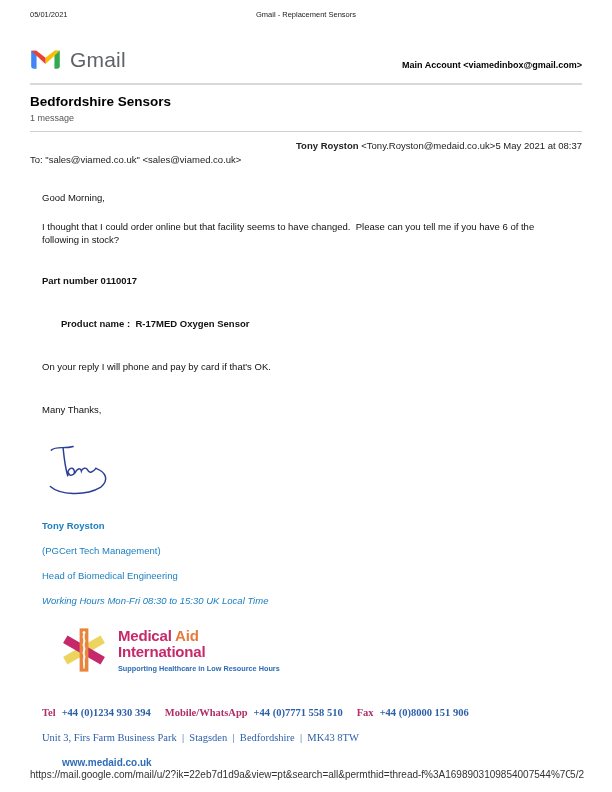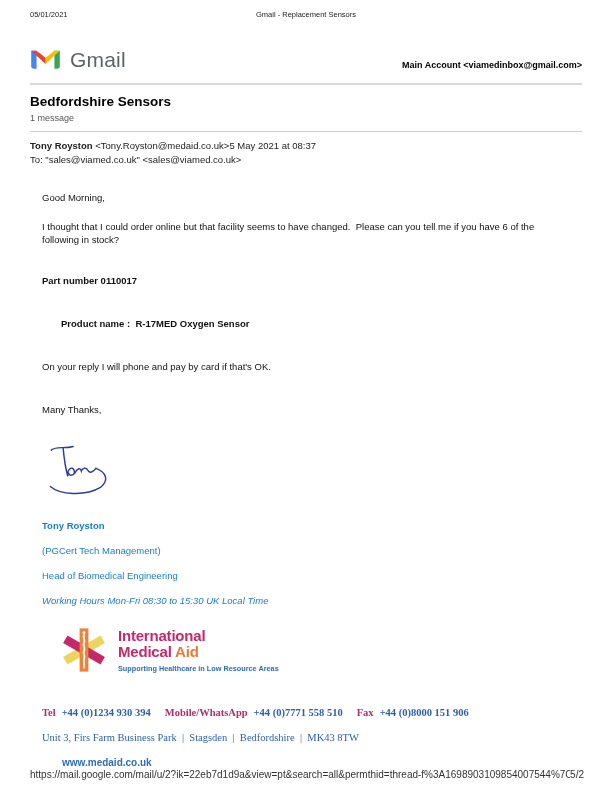--- a/index.html
+++ b/index.html
@@ -31,21 +31,21 @@
 
   .rule-thick { border:none; border-top:2px solid #d9d9d9; margin-top:9px; }
   .rule-thin  { border:none; border-top:1px solid #cfcfcf; }
 
   
   .subject { font-size:13.5px; font-weight:bold; color:#000; margin-top:9px; }
   .msg-count { font-size:9px; color:#555; margin-top:4px; margin-bottom:8px; }
 
   
   .msg-header { margin-top:8px; font-size:9.5px; color:#222; }
-  .msg-header-top { display:flex; justify-content:flex-start; }
+  .msg-header-top { display:flex; justify-content:flex-end; }
   .sender-name { font-weight:bold; }
   .msg-to { margin-top:3px; }
 
   
   .body-text { margin-left:12px; font-size:9.5px; line-height:13px; color:#111; max-width:528px; }
   .p-greeting { margin-top:26px; }
   .p-main { margin-top:16px; }
   .p-part { margin-top:28px; font-weight:bold; }
   .p-product { margin-top:30px; font-weight:bold;padding-left:19px; }
   .p-reply { margin-top:30px; }
@@ -151,23 +151,23 @@
           <svg width="48" height="58" viewBox="0 0 60 60">
             <rect x="24.5" y="3" width="11" height="54" transform="rotate(60 30 30)" fill="#ecd45e"></rect>
             <rect x="24.5" y="3" width="11" height="54" transform="rotate(-60 30 30)" fill="#c5296a"></rect>
             <rect x="24.5" y="3" width="11" height="54" fill="#e8843c"></rect>
             <path d="M30,7 L30,53" stroke="#fff" stroke-width="1.8"></path>
             <path d="M30,11 C25.5,15 34.5,17 30,21 C25.5,25 34.5,27 30,31 C25.5,35 34.5,37 30,41 C27,44 32,46 30,49" stroke="#fff" stroke-width="1.3" fill="none"></path>
             <circle cx="30" cy="8.5" r="1.8" fill="#fff"></circle>
           </svg>
         </span>
         <div class="org-text">
+          <div class="org-name"><span>Medical </span><span class="aid">Aid</span></div>
           <div class="org-name">International</div>
-          <div class="org-name"><span>Medical </span><span class="aid">Aid</span></div>
-          <div class="org-tagline">Supporting Healthcare in Low Resource Areas</div>
+          <div class="org-tagline">Supporting Healthcare in Low Resource Hours</div>
         </div>
       </div>
 
       <div class="contact">
         <div class="tel-line">
           <span class="tel-label">Tel</span><span class="tel-value">+44 (0)1234 930 394</span><span class="tel-label">Mobile/WhatsApp</span><span class="tel-value">+44 (0)7771 558 510</span><span class="tel-label">Fax</span><span class="tel-value">+44 (0)8000 151 906</span>
         </div>
         <div class="address prewrap">Unit 3, Firs Farm Business Park  |  Stagsden  |  Bedfordshire  |  MK43 8TW</div>
         <a class="website" href="#">www.medaid.co.uk</a>
       </div>

